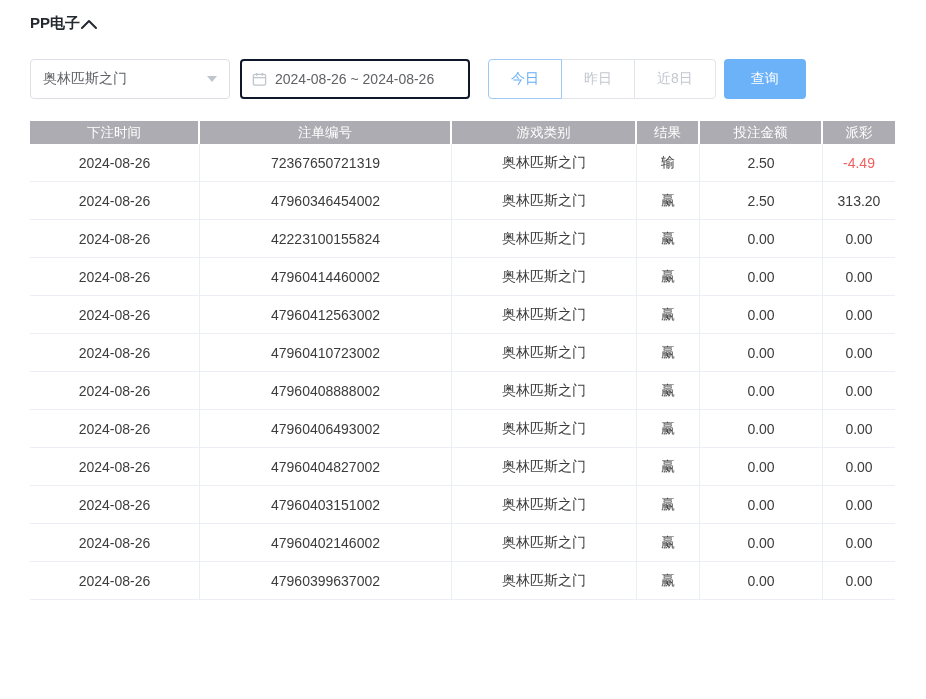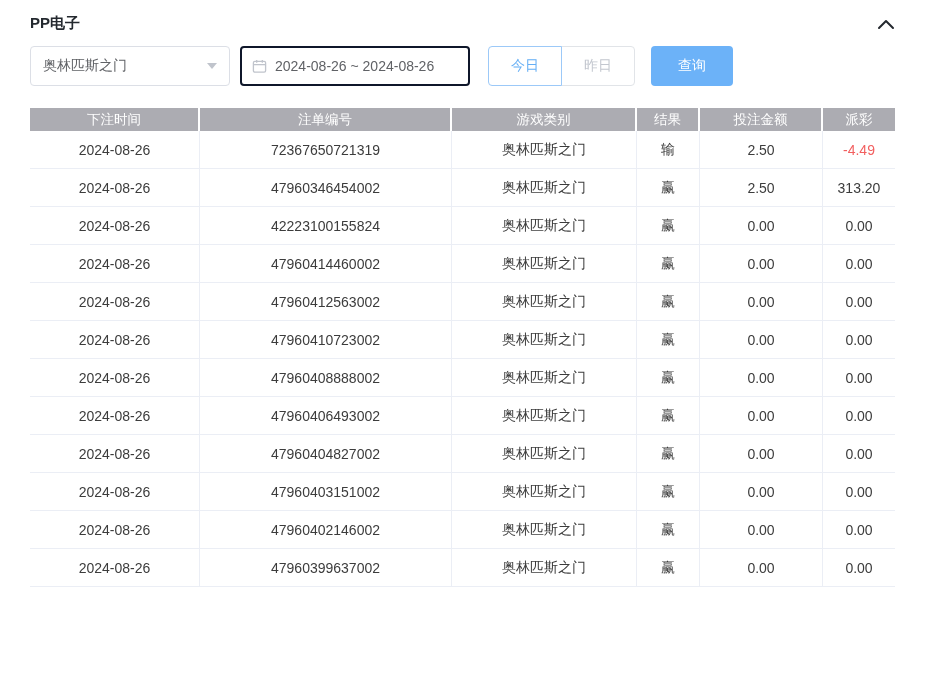--- a/index.html
+++ b/index.html
@@ -8,22 +8,22 @@
 
   .page {
     width: 926px; height: 699px;
     padding: 14px 31px 0 30px;
     background: #fff;
     overflow: hidden;
     position: relative;
   }
 
   .panel-header {
-    display: flex; justify-content: space-between; align-items: center;
-    margin-bottom: 13px;
+    display: flex; justify-content: flex-start; align-items: center;
+    margin-bottom: 26px;
   }
   .panel-title { font-size: 15px; font-weight: 700; color: #24292f; }
   .collapse-btn { cursor: pointer; display: inline-flex; align-items: center; }
 
   .filter-row { display: flex; align-items: center; margin-bottom: 22px; }
 
   .select-box {
     width: 200px; height: 40px;
     border: 1px solid #dcdfe6; border-radius: 4px;
     display: flex; align-items: center; justify-content: space-between;
@@ -38,21 +38,21 @@
 
   .date-box {
     width: 230px; height: 40px;
     border: 2px solid #0f172a; border-radius: 4px;
     display: flex; align-items: center;
     padding: 0 10px; font-size: 14px; color: #606266;
     margin-right: 18px; cursor: pointer; background: #fff;
   }
   .date-box .cal { margin-right: 8px; display: inline-flex; }
 
-  .btn-group { display: flex; margin-right: 16px; }
+  .btn-group { display: flex; margin-right: 8px; }
   .quick-btn {
     height: 40px; padding: 0 22px;
     background: #fff; border: 1px solid #e1e4e8;
     color: #c3c7cf; font-size: 14px; cursor: pointer;
     margin-left: -1px; position: relative;
   }
   .quick-btn:first-child { border-radius: 4px 0 0 4px; margin-left: 0; }
   .quick-btn:last-child { border-radius: 0 4px 4px 0; }
   .quick-btn.active { color: #64aef5; border-color: #9cc9f8; z-index: 1; }
 
@@ -118,20 +118,21 @@
           <line x1="5" y1="1" x2="5" y2="4" stroke="#c0c4cc" stroke-width="1.4"></line>
           <line x1="11" y1="1" x2="11" y2="4" stroke="#c0c4cc" stroke-width="1.4"></line>
         </svg>
       </span>
       <span>2024-08-26 ~ 2024-08-26</span>
     </div>
 
     <div class="btn-group">
         <button class="quick-btn active">今日</button>
         <button class="quick-btn">昨日</button>
+        <button class="quick-btn">近8日</button>
       </div>
 
     <button class="search-btn">查询</button>
   </div>
 
 
   <table class="bet-table">
     <colgroup>
       <col style="width:170px">
         <col style="width:252px">

